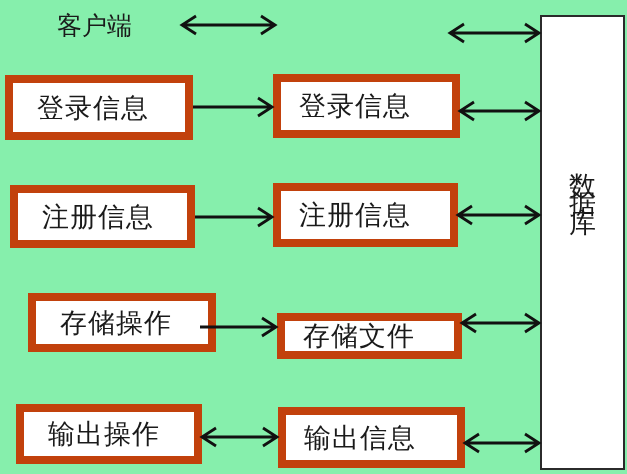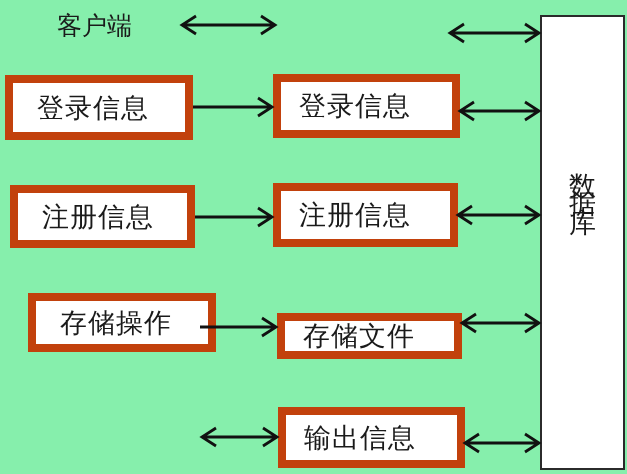--- a/index.html
+++ b/index.html
@@ -73,20 +73,21 @@
 </head>
 <body>
 
 <div class="canvas">
 
   <div class="hdr" style="left:57px; top:13px;">客户端</div>
 
   <div class="box client-col" style="left:5px;  top:75px;  width:188px; height:65px;">登录信息</div>
   <div class="box client-col" style="left:10px; top:185px; width:185px; height:63px;">注册信息</div>
   <div class="box client-col" style="left:28px; top:293px; width:188px; height:59px;">存储操作</div>
+  <div class="box client-col" style="left:16px; top:404px; width:186px; height:60px;">输出操作</div>
 
   <div class="box server-col" style="left:273px; top:74px;  width:187px; height:64px;">登录信息</div>
   <div class="box server-col" style="left:273px; top:183px; width:185px; height:64px;">注册信息</div>
   <div class="box server-col" style="left:277px; top:289px; width:185px; height:46px;margin-top:24px;">存储文件</div>
   <div class="box server-col" style="left:278px; top:407px; width:187px; height:61px;padding-left:18px;">输出信息</div>
 
   <div class="db-box">
     <span class="db-label">数据库</span>
   </div>
 

